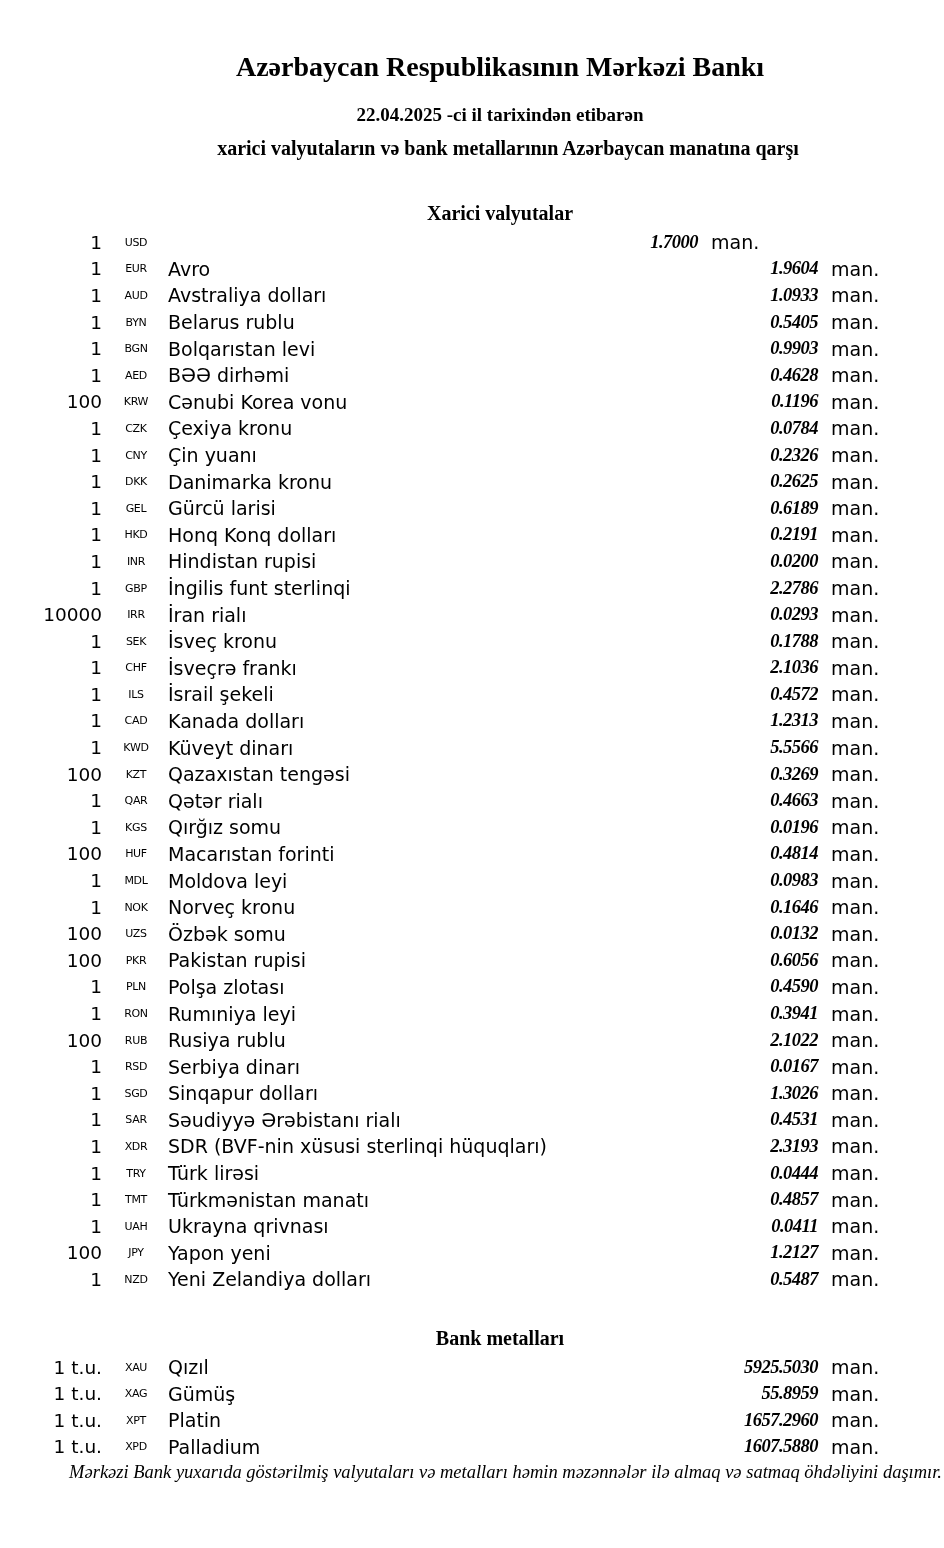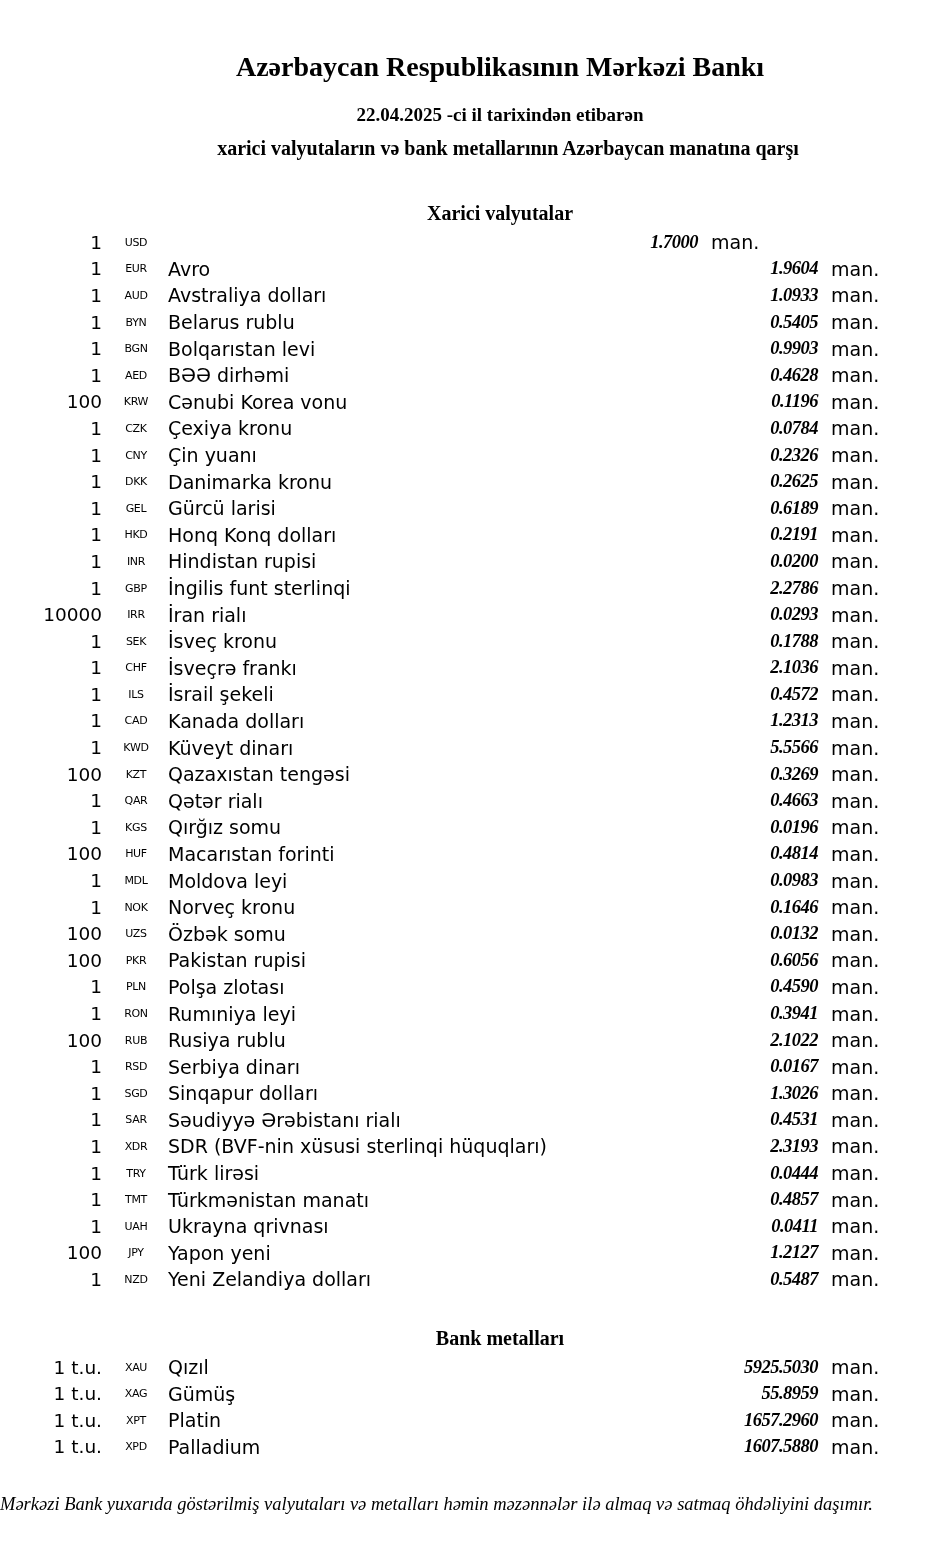--- a/index.html
+++ b/index.html
@@ -77,22 +77,21 @@
     font-style: italic;
     font-size: 18.5px;
     letter-spacing: -0.5px;
     white-space: nowrap;
   }
   .cell-unit {
     padding-left: 13px;
     font-size: 19px;
   }
   .footer-note {
-    margin-top: 32px;
-    text-align: left;
+    text-align: right;
     font-family: "Liberation Serif", "DejaVu Serif", serif;
     font-style: italic;
     font-size: 18.5px;
     line-height: 24px;
     padding-right: 2px;
   }
 </style>
 </head>
 <body>
 

